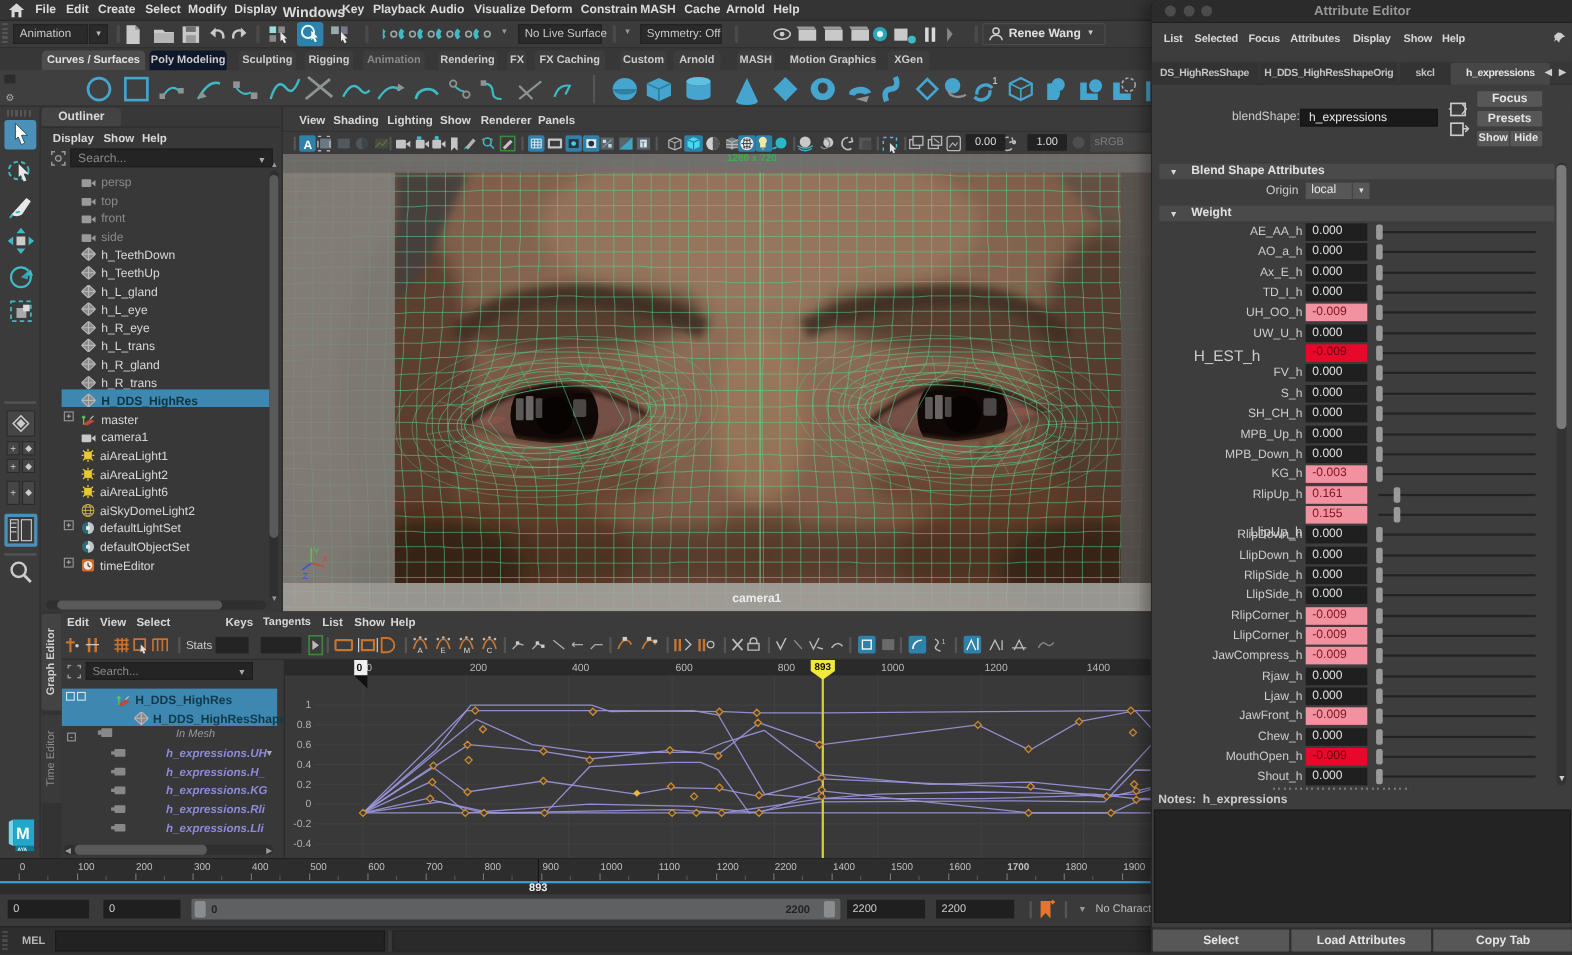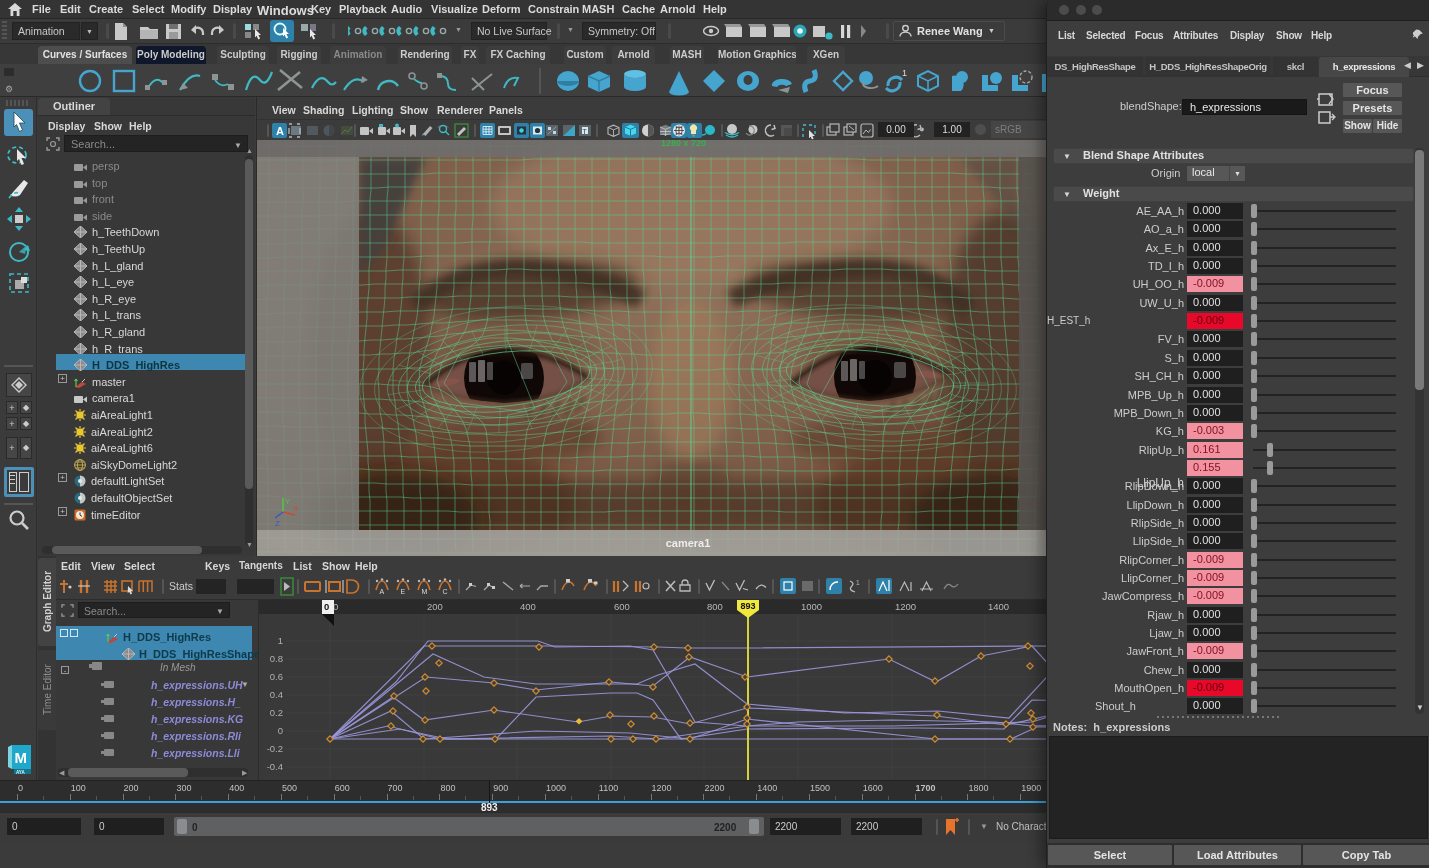--- a/index.html
+++ b/index.html
@@ -993,25 +993,33 @@
       <div class="a" style="left:851px;top:5px;width:71px;height:17px;background:#1f1f1f;color:#ccc;font-size:10px;line-height:17px;padding-left:5px">2200</div>
       <div class="a" style="left:936px;top:6px;width:2px;height:16px;background:#555;border-radius:1px"></div>
       <svg class="a" style="left:944px;top:5px" width="16" height="18" viewBox="0 0 16 18">
         <path d="M2 1 h9 v16 l-4.5 -5 -4.5 5 z" fill="#e8732a"></path>
         <path d="M11 2 h4 m-2 -2 v4" stroke="#e8732a" stroke-width="1.6"></path>
       </svg>
       <div class="a" style="left:968px;top:6px;width:2px;height:16px;background:#555;border-radius:1px"></div>
       <div class="a" style="left:980px;top:9px;color:#999;font-size:8px">▼</div>
       <div class="a" style="left:996px;top:8px;color:#c0c0c0;font-size:10px;font-weight:normal;white-space:nowrap;">No Charact</div>
     </div>
+    <div class="a" style="left:0;top:842px;width:1046px;height:26px;background:#2e2e2e;border-top:1px solid #232323">
+      <div class="a" style="left:2px;top:3px;width:5px;height:20px;background:repeating-linear-gradient(to bottom,#4a4a4a 0,#4a4a4a 2px,#2e2e2e 2px,#2e2e2e 4px)"></div>
+      <div class="a" style="left:20px;top:7px;color:#b8b8b8;font-size:10px;font-weight:bold;white-space:nowrap;">MEL</div>
+      <div class="a" style="left:50px;top:3px;width:300px;height:19px;background:#222;border:1px solid #1a1a1a"></div>
+      <div class="a" style="left:353px;top:3px;width:3px;height:19px;background:#3a3a3a"></div>
+      <div class="a" style="left:357px;top:3px;width:689px;height:19px;background:#2a2a2a;border:1px solid #242424"></div>
+    </div>
     <div class="a" style="left:1046px;top:0;width:383px;height:868px;background:#3d3d3d;border-left:1px solid #1f1f1f;box-shadow:-6px 0 14px rgba(0,0,0,0.35);border-radius:8px 0 0 0">
       <div class="a" style="left:0;top:0;width:383px;height:21px;background:#2b2b2b;border-radius:8px 0 0 0;border-bottom:1px solid #1f1f1f"></div>
       <div class="a" style="left:12px;top:5px;width:10px;height:10px;border-radius:5px;background:#4c4c4c"></div>
       <div class="a" style="left:29px;top:5px;width:10px;height:10px;border-radius:5px;background:#4c4c4c"></div>
       <div class="a" style="left:45px;top:5px;width:10px;height:10px;border-radius:5px;background:#4c4c4c"></div>
+      <div class="a" style="left:0;top:3px;width:383px;text-align:center;color:#979797;font-size:12px;font-weight:bold">Attribute Editor</div>
       <div class="a" style="left:11px;top:30px;color:#d8d8d8;font-size:10px;font-weight:bold;white-space:nowrap;letter-spacing:-0.2px">List</div>
       <div class="a" style="left:39px;top:30px;color:#d8d8d8;font-size:10px;font-weight:bold;white-space:nowrap;letter-spacing:-0.2px">Selected</div>
       <div class="a" style="left:88px;top:30px;color:#d8d8d8;font-size:10px;font-weight:bold;white-space:nowrap;letter-spacing:-0.2px">Focus</div>
       <div class="a" style="left:126px;top:30px;color:#d8d8d8;font-size:10px;font-weight:bold;white-space:nowrap;letter-spacing:-0.2px">Attributes</div>
       <div class="a" style="left:183px;top:30px;color:#d8d8d8;font-size:10px;font-weight:bold;white-space:nowrap;letter-spacing:-0.2px">Display</div>
       <div class="a" style="left:229px;top:30px;color:#d8d8d8;font-size:10px;font-weight:bold;white-space:nowrap;letter-spacing:-0.2px">Show</div>
       <div class="a" style="left:264px;top:30px;color:#d8d8d8;font-size:10px;font-weight:bold;white-space:nowrap;letter-spacing:-0.2px">Help</div>
       <svg class="a" style="left:366px;top:29px" width="12" height="12" viewBox="0 0 12 12">
         <path d="M7 1 l4 4 -2.5 0.5 -3 3 -0.5 2.5 -3 -3 -5 4 4 -5 -3 -3 2.5 -0.5 3 -3 z" fill="#ccc" transform="scale(0.9)"></path>
       </svg>
@@ -1064,21 +1072,21 @@
       <div class="a" style="left:206px;top:265px;width:143px;height:2px;background:#232323"></div>
       <div class="a" style="left:204px;top:259px;width:6px;height:14px;background:#9a9a9a;border-radius:2px"></div>
       <div class="a" style="left:0;top:278px;width:137px;text-align:right;color:#cccccc;font-size:11px">UH_OO_h</div>
       <div class="a" style="left:140px;top:276px;width:56px;height:15.5px;background:#f2919f;color:#801523;font-size:11px;line-height:15px;padding-left:6px">-0.009</div>
       <div class="a" style="left:206px;top:283px;width:143px;height:2px;background:#232323"></div>
       <div class="a" style="left:204px;top:277px;width:6px;height:14px;background:#9a9a9a;border-radius:2px"></div>
       <div class="a" style="left:0;top:297px;width:137px;text-align:right;color:#cccccc;font-size:11px">UW_U_h</div>
       <div class="a" style="left:140px;top:295px;width:56px;height:15.5px;background:#1f1f1f;color:#e0e0e0;font-size:11px;line-height:15px;padding-left:6px">0.000</div>
       <div class="a" style="left:206px;top:302px;width:143px;height:2px;background:#232323"></div>
       <div class="a" style="left:204px;top:296px;width:6px;height:14px;background:#9a9a9a;border-radius:2px"></div>
-      <div class="a" style="left:0;top:315px;width:137px;text-align:left;color:#cccccc;font-size:10px">H_EST_h</div>
+      <div class="a" style="left:0;top:315px;width:137px;text-align:center;color:#cccccc;font-size:14px">H_EST_h</div>
       <div class="a" style="left:140px;top:313px;width:56px;height:15.5px;background:#e8082a;color:#600210;font-size:11px;line-height:15px;padding-left:6px">-0.009</div>
       <div class="a" style="left:206px;top:320px;width:143px;height:2px;background:#232323"></div>
       <div class="a" style="left:204px;top:314px;width:6px;height:14px;background:#9a9a9a;border-radius:2px"></div>
       <div class="a" style="left:0;top:333px;width:137px;text-align:right;color:#cccccc;font-size:11px">FV_h</div>
       <div class="a" style="left:140px;top:331px;width:56px;height:15.5px;background:#1f1f1f;color:#e0e0e0;font-size:11px;line-height:15px;padding-left:6px">0.000</div>
       <div class="a" style="left:206px;top:338px;width:143px;height:2px;background:#232323"></div>
       <div class="a" style="left:204px;top:332px;width:6px;height:14px;background:#9a9a9a;border-radius:2px"></div>
       <div class="a" style="left:0;top:352px;width:137px;text-align:right;color:#cccccc;font-size:11px">S_h</div>
       <div class="a" style="left:140px;top:350px;width:56px;height:15.5px;background:#1f1f1f;color:#e0e0e0;font-size:11px;line-height:15px;padding-left:6px">0.000</div>
       <div class="a" style="left:206px;top:357px;width:143px;height:2px;background:#232323"></div>
@@ -1148,21 +1156,21 @@
       <div class="a" style="left:206px;top:650px;width:143px;height:2px;background:#232323"></div>
       <div class="a" style="left:204px;top:644px;width:6px;height:14px;background:#9a9a9a;border-radius:2px"></div>
       <div class="a" style="left:0;top:664px;width:137px;text-align:right;color:#cccccc;font-size:11px">Chew_h</div>
       <div class="a" style="left:140px;top:662px;width:56px;height:15.5px;background:#1f1f1f;color:#e0e0e0;font-size:11px;line-height:15px;padding-left:6px">0.000</div>
       <div class="a" style="left:206px;top:669px;width:143px;height:2px;background:#232323"></div>
       <div class="a" style="left:204px;top:663px;width:6px;height:14px;background:#9a9a9a;border-radius:2px"></div>
       <div class="a" style="left:0;top:682px;width:137px;text-align:right;color:#cccccc;font-size:11px">MouthOpen_h</div>
       <div class="a" style="left:140px;top:680px;width:56px;height:15.5px;background:#e8082a;color:#600210;font-size:11px;line-height:15px;padding-left:6px">-0.009</div>
       <div class="a" style="left:206px;top:687px;width:143px;height:2px;background:#232323"></div>
       <div class="a" style="left:204px;top:681px;width:6px;height:14px;background:#9a9a9a;border-radius:2px"></div>
-      <div class="a" style="left:0;top:700px;width:137px;text-align:center;color:#cccccc;font-size:11px">Shout_h</div>
+      <div class="a" style="left:0;top:700px;width:137px;text-align:right;color:#cccccc;font-size:11px">Shout_h</div>
       <div class="a" style="left:140px;top:698px;width:56px;height:15.5px;background:#1f1f1f;color:#e0e0e0;font-size:11px;line-height:15px;padding-left:6px">0.000</div>
       <div class="a" style="left:206px;top:705px;width:143px;height:2px;background:#232323"></div>
       <div class="a" style="left:204px;top:699px;width:6px;height:14px;background:#9a9a9a;border-radius:2px"></div>
       <div class="a" style="left:368px;top:148px;width:9px;height:566px;background:#333;border-radius:4px"></div>
       <div class="a" style="left:368px;top:150px;width:9px;height:240px;background:#7a7a7a;border-radius:4px"></div>
       <div class="a" style="left:369px;top:703px;color:#ccc;font-size:8px">▼</div>
       <div class="a" style="left:110px;top:716px;width:125px;height:2px;background:repeating-linear-gradient(to right,#777 0,#777 2px,transparent 2px,transparent 5px)"></div>
       <div class="a" style="left:6px;top:721px;color:#cccccc;font-size:11px;font-weight:bold;white-space:nowrap;">Notes:&nbsp; h_expressions</div>
       <div class="a" style="left:2px;top:736px;width:379px;height:103px;background:#232323;border:1px solid #1b1b1b"></div>
       <div class="a" style="left:0;top:843px;width:383px;height:25px;background:#2e2e2e"></div>

